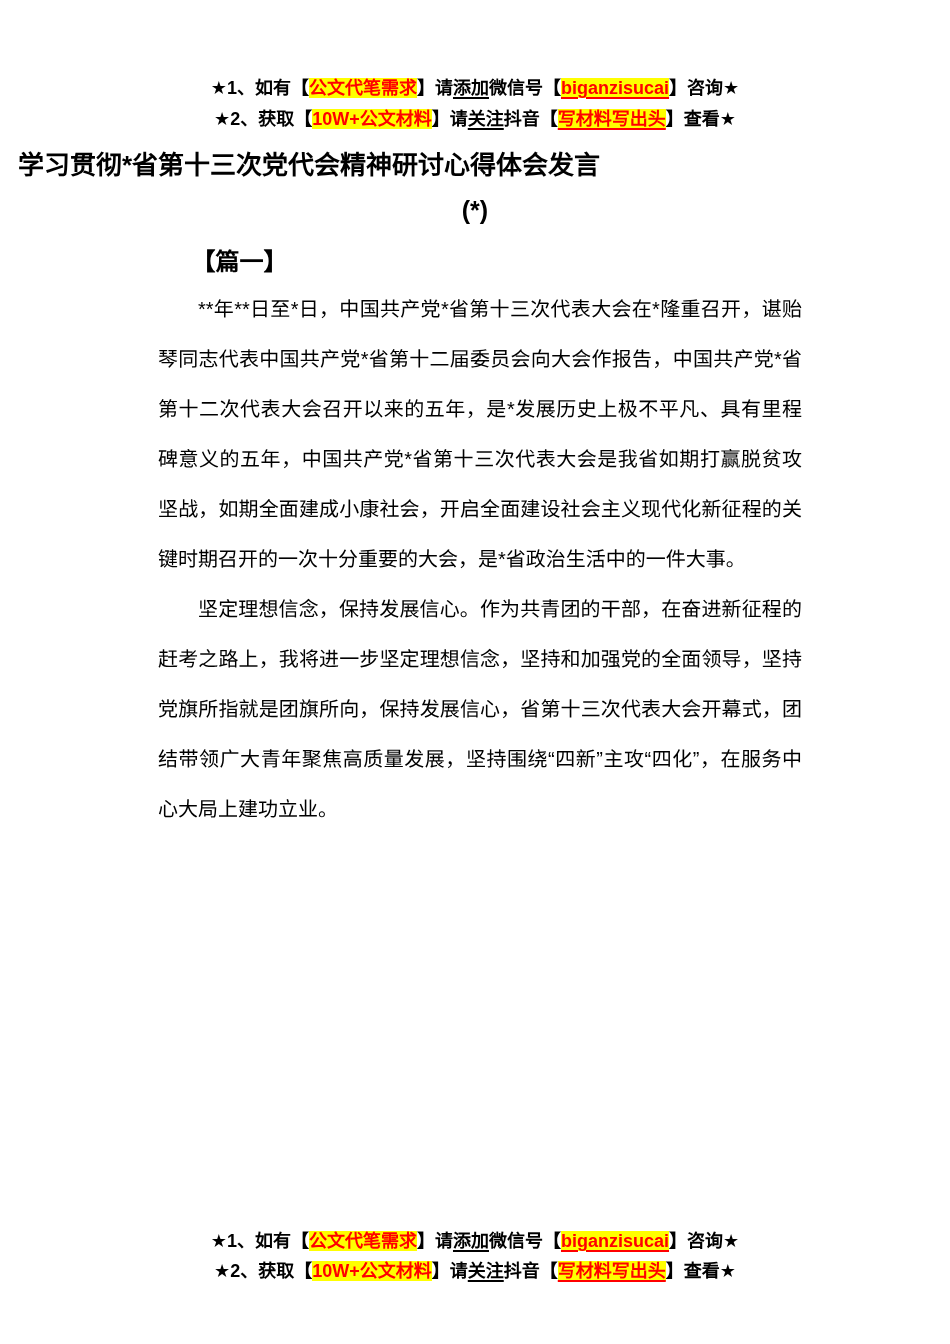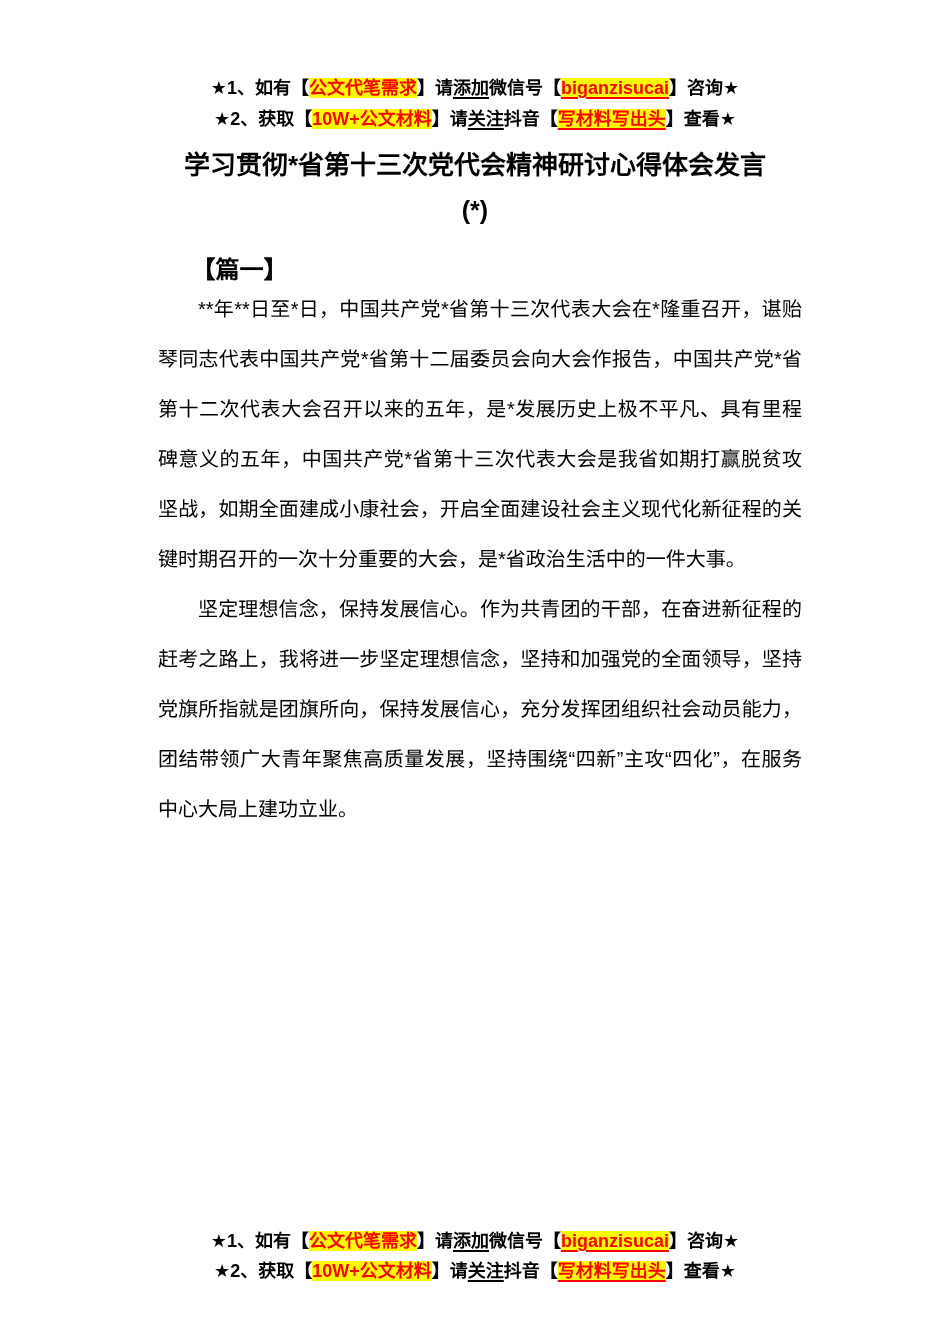--- a/index.html
+++ b/index.html
@@ -53,38 +53,38 @@
     text-decoration-thickness: 2px;
     text-underline-offset: 3px;
   }
   
   .doc-title {
     position: absolute;
     top: 131px;
     left: 0;
     right: 0;
     margin: 0;
-    text-align: center;
+    text-align: left;
     font-size: 26px;
     font-weight: 700;
     line-height: 40px;
   }
   .doc-subtitle {
     position: absolute;
     top: 176px;
     left: 0;
     right: 0;
     text-align: center;
     font-size: 25px;
     font-weight: 700;
     line-height: 40px;
   }
   .section-heading {
     position: absolute;
-    top: 234px;
+    top: 226px;
     left: 140px;
     right: 130px;
     font-size: 24px;
     font-weight: 700;
     line-height: 44px;
     text-indent: 1.4em;
   }
   
   .doc-body {
     position: absolute;
@@ -114,21 +114,21 @@
     <div class="promo-line"><span>★2、获取【</span><span class="hl">10W+公文材料</span><span>】请</span><span class="u">关注</span><span>抖音【</span><span class="hl-u">写材料写出头</span><span>】查看★</span></div>
   </div>
 
   <h1 class="doc-title">学习贯彻*省第十三次党代会精神研讨心得体会发言</h1>
   <div class="doc-subtitle">(*)</div>
 
   <div class="section-heading">【篇一】</div>
 
   <div class="doc-body">
     <p>**年**日至*日，中国共产党*省第十三次代表大会在*隆重召开，谌贻琴同志代表中国共产党*省第十二届委员会向大会作报告，中国共产党*省第十二次代表大会召开以来的五年，是*发展历史上极不平凡、具有里程碑意义的五年，中国共产党*省第十三次代表大会是我省如期打赢脱贫攻坚战，如期全面建成小康社会，开启全面建设社会主义现代化新征程的关键时期召开的一次十分重要的大会，是*省政治生活中的一件大事。</p>
-    <p>坚定理想信念，保持发展信心。作为共青团的干部，在奋进新征程的赶考之路上，我将进一步坚定理想信念，坚持和加强党的全面领导，坚持党旗所指就是团旗所向，保持发展信心，充分发挥团组织社会动员能力，团结带领广大青年聚焦高质量发展，坚持围绕“四新”主攻“四化”，在服务中心大局上建功立业。</p>
+    <p>坚定理想信念，保持发展信心。作为共青团的干部，在奋进新征程的赶考之路上，我将进一步坚定理想信念，坚持和加强党的全面领导，坚持党旗所指就是团旗所向，保持发展信心，省第十三次代表大会开幕式，团结带领广大青年聚焦高质量发展，坚持围绕“四新”主攻“四化”，在服务中心大局上建功立业。</p>
   </div>
 
   <div class="promo promo-bottom">
     <div class="promo-line"><span>★1、如有【</span><span class="hl">公文代笔需求</span><span>】请</span><span class="u">添加</span><span>微信号【</span><span class="hl-u">biganzisucai</span><span>】咨询★</span></div>
     <div class="promo-line"><span>★2、获取【</span><span class="hl">10W+公文材料</span><span>】请</span><span class="u">关注</span><span>抖音【</span><span class="hl-u">写材料写出头</span><span>】查看★</span></div>
   </div>
 
 </div>
 
 </body></html>

